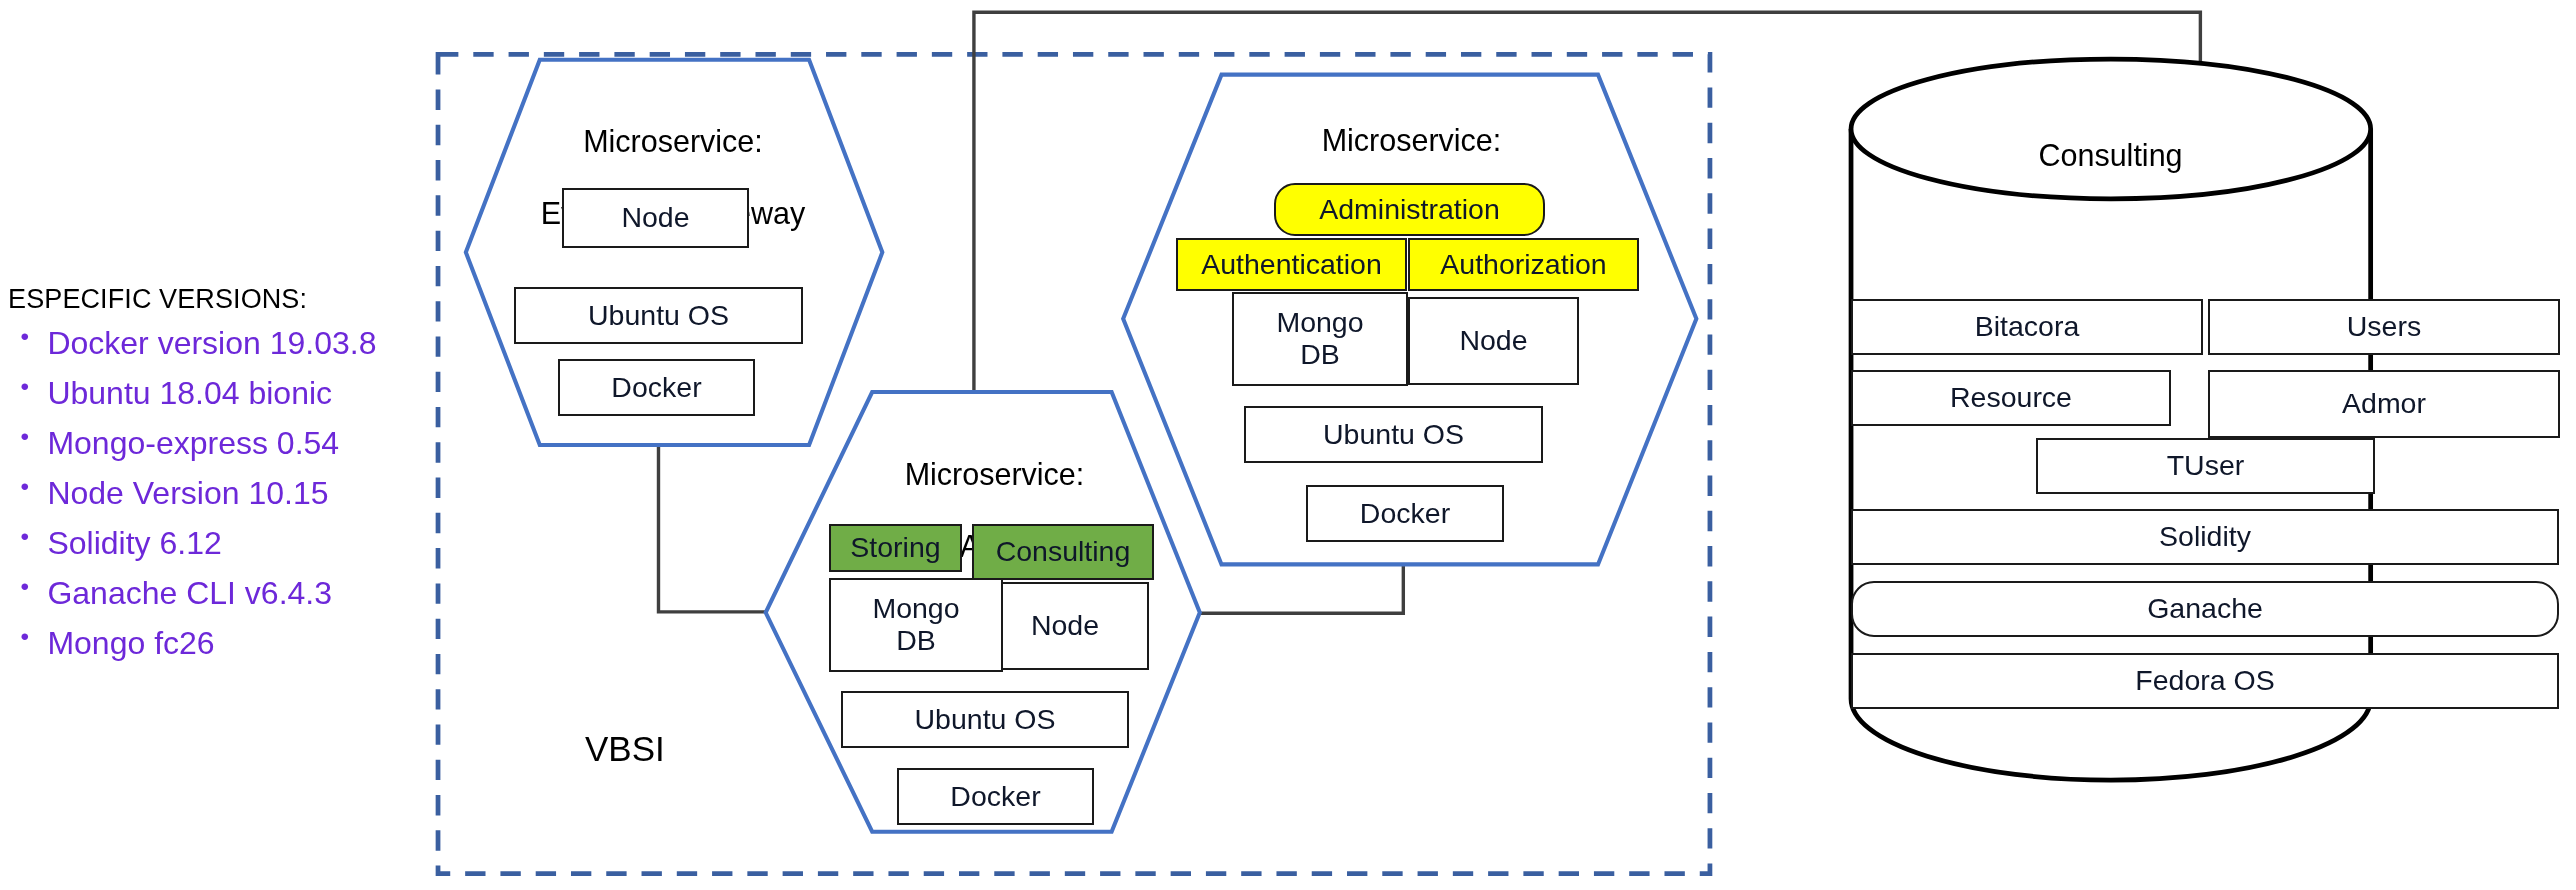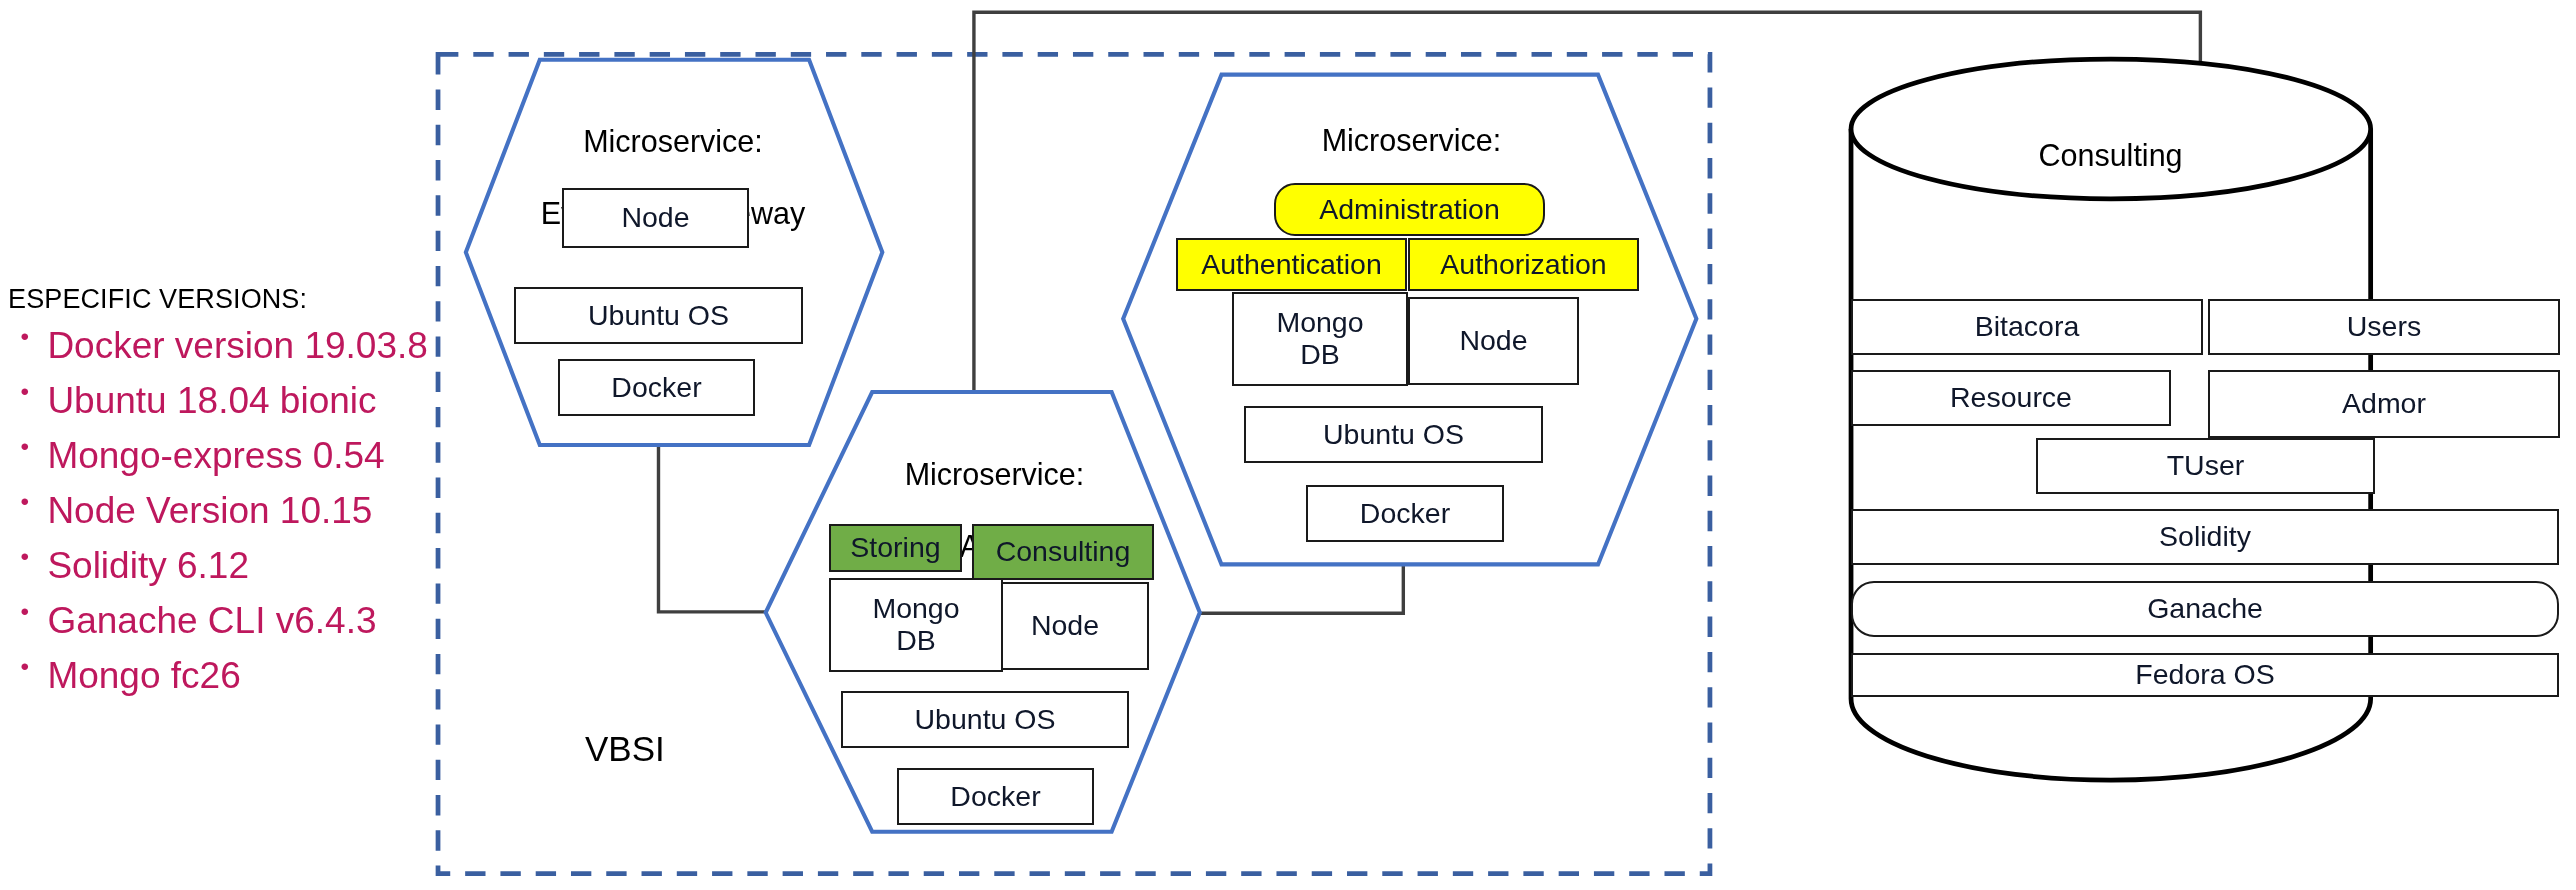--- a/index.html
+++ b/index.html
@@ -103,22 +103,22 @@
     color: #000000;
     margin: 0 0 9.5px 2.7px;
     letter-spacing: 0.1px;
   }
   .versions ul {
     list-style: none;
     margin: 0;
     padding: 0;
   }
   .versions li {
-    font-size: 37px;
-    color: #be185d;
+    font-size: 32px;
+    color: #6d28d9;
     margin: 0 0 13px 0;
     padding-left: 42px;
     position: relative;
     white-space: nowrap;
   }
   .versions li::before {
     content: "\2022";
     position: absolute;
     left: 15px;
     top: -1.4px;
@@ -207,16 +207,16 @@
   <div class="abs nodebox" style="left:1851px; top:299px; width:352px; height:56px;">Bitacora</div>
   <div class="abs nodebox" style="left:2208px; top:299px; width:352px; height:56px;">Users</div>
 
   <div class="abs nodebox" style="left:1851px; top:370px; width:320px; height:56px;">Resource</div>
   <div class="abs nodebox" style="left:2208px; top:370px; width:352px; height:68px;">Admor</div>
 
   <div class="abs nodebox" style="left:2036px; top:438px; width:339px; height:56px;">TUser</div>
 
   <div class="abs nodebox" style="left:1851px; top:509px; width:708px; height:56px;">Solidity</div>
   <div class="abs nodebox" style="left:1851px; top:581px; width:708px; height:56px;border-radius:23px;">Ganache</div>
-  <div class="abs nodebox" style="left:1851px; top:653px; width:708px; height:44px;">Fedora OS</div>
+  <div class="abs nodebox" style="left:1851px; top:653px; width:708px; height:56px;">Fedora OS</div>
 
 </div>
 
 
 </body></html>

